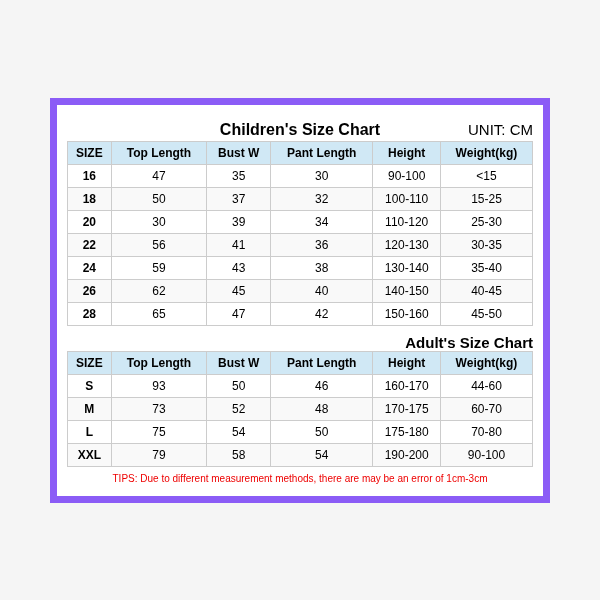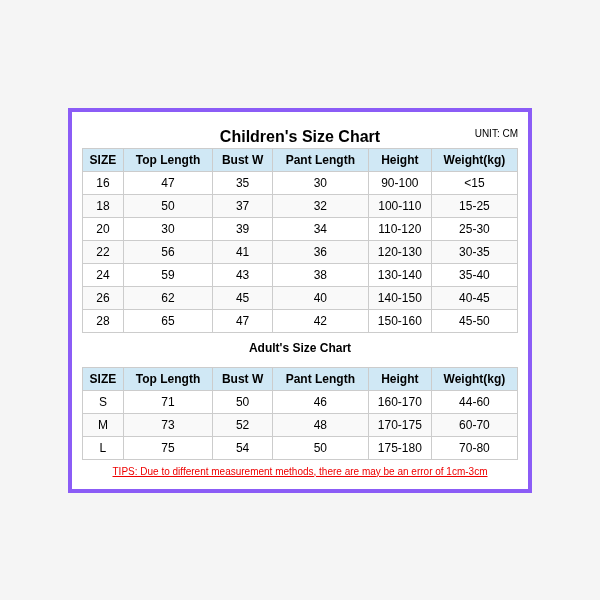--- a/index.html
+++ b/index.html
@@ -6,75 +6,74 @@
     body {
       width: 600px;
       height: 600px;
       background: #f5f5f5;
       display: flex;
       align-items: center;
       justify-content: center;
       font-family: Arial, sans-serif;
     }
     .chart-container {
-      width: 464px;
+      width: 500px;
       background: #fff;
-      border: 4px solid #8b5cf6;
+      border: 7px solid #8b5cf6;
       padding: 10px;
     }
     .children-title {
       text-align: center;
       font-size: 16px;
       font-weight: bold;
       padding: 6px 0 2px 0;
       position: relative;
     }
     .unit-label {
       position: absolute;
       right: 0;
       top: 6px;
-      font-size: 10px;
+      font-size: 15px;
       font-weight: normal;
     }
     table {
       width: 100%;
       border-collapse: collapse;
       font-size: 12px;
       border-radius: 17px;
     }
     table th, table td {
       border: 1px solid #ccc;
       text-align: center;
       padding: 4px 2px;
     }
     .header-row th {
       background: #d0e8f5;
       font-weight: bold;
       font-size: 12px;
     }
     .size-col {
-      font-weight: normal;
+      font-weight: bold;
     }
     .adult-title {
-      text-align: center;
-      font-size: 12px;
-      font-weight: bold;
-      padding: 8px 0 12px 0;
+      text-align: right;
+      font-size: 15px;
+      font-weight: bold;
+      padding: 8px 0 0 0;
     }
     .adult-header-row th {
       background: #d0e8f5;
       font-weight: bold;
       font-size: 12px;
     }
     .tips {
       text-align: center;
       font-size: 10px;
       color: #e00;
       padding: 6px 0 2px 0;
-      text-decoration: underline;
     }
     tr:nth-child(even) td {
       background: #f9f9f9;
     }
   </style>
 </head>
 <body>
 
 <div class="chart-container">
   <div class="children-title">
@@ -164,21 +163,21 @@
         <th>Top Length</th>
         <th>Bust W</th>
         <th>Pant Length</th>
         <th>Height</th>
         <th>Weight(kg)</th>
       </tr>
     </thead>
     <tbody id="adult-tbody">
         <tr>
           <td class="size-col">S</td>
-          <td>71</td>
+          <td>93</td>
           <td>50</td>
           <td>46</td>
           <td>160-170</td>
           <td>44-60</td>
         </tr>
         <tr>
           <td class="size-col">M</td>
           <td>73</td>
           <td>52</td>
           <td>48</td>
@@ -186,17 +185,25 @@
           <td>60-70</td>
         </tr>
         <tr>
           <td class="size-col">L</td>
           <td>75</td>
           <td>54</td>
           <td>50</td>
           <td>175-180</td>
           <td>70-80</td>
         </tr>
+        <tr>
+          <td class="size-col">XXL</td>
+          <td>79</td>
+          <td>58</td>
+          <td>54</td>
+          <td>190-200</td>
+          <td>90-100</td>
+        </tr>
       </tbody>
   </table>
 
   <div class="tips">TIPS: Due to different measurement methods, there are may be an error of 1cm-3cm</div>
 </div>
 
 </body></html>

